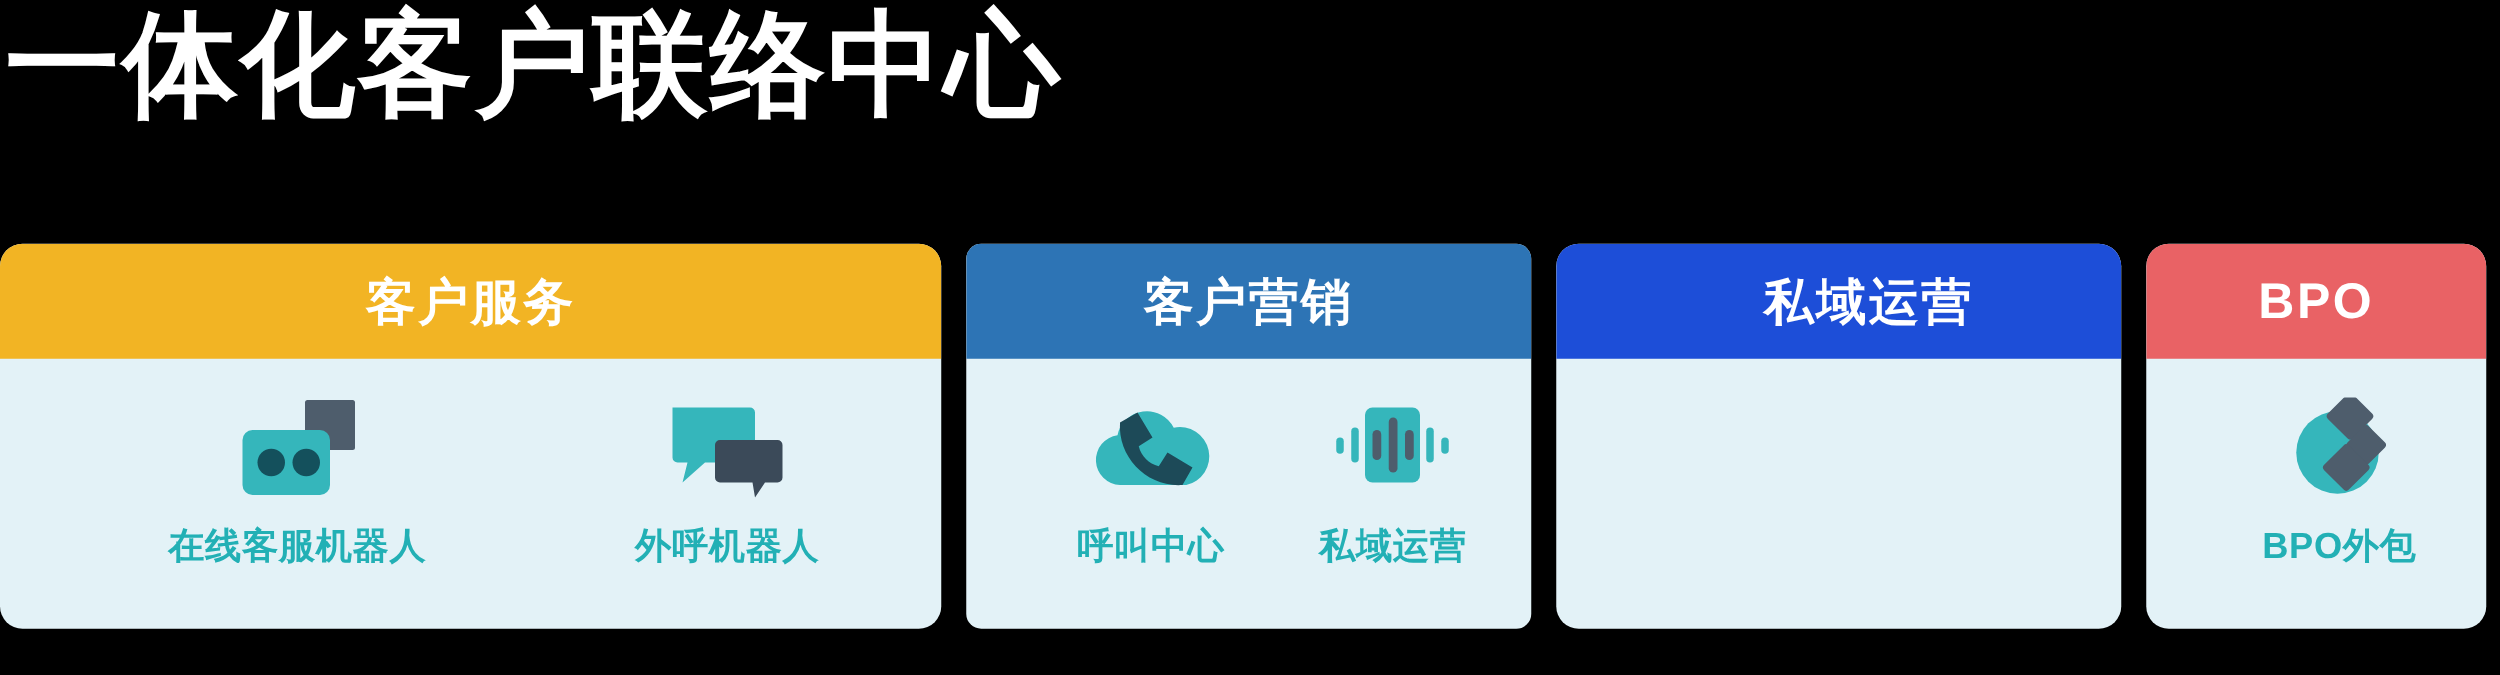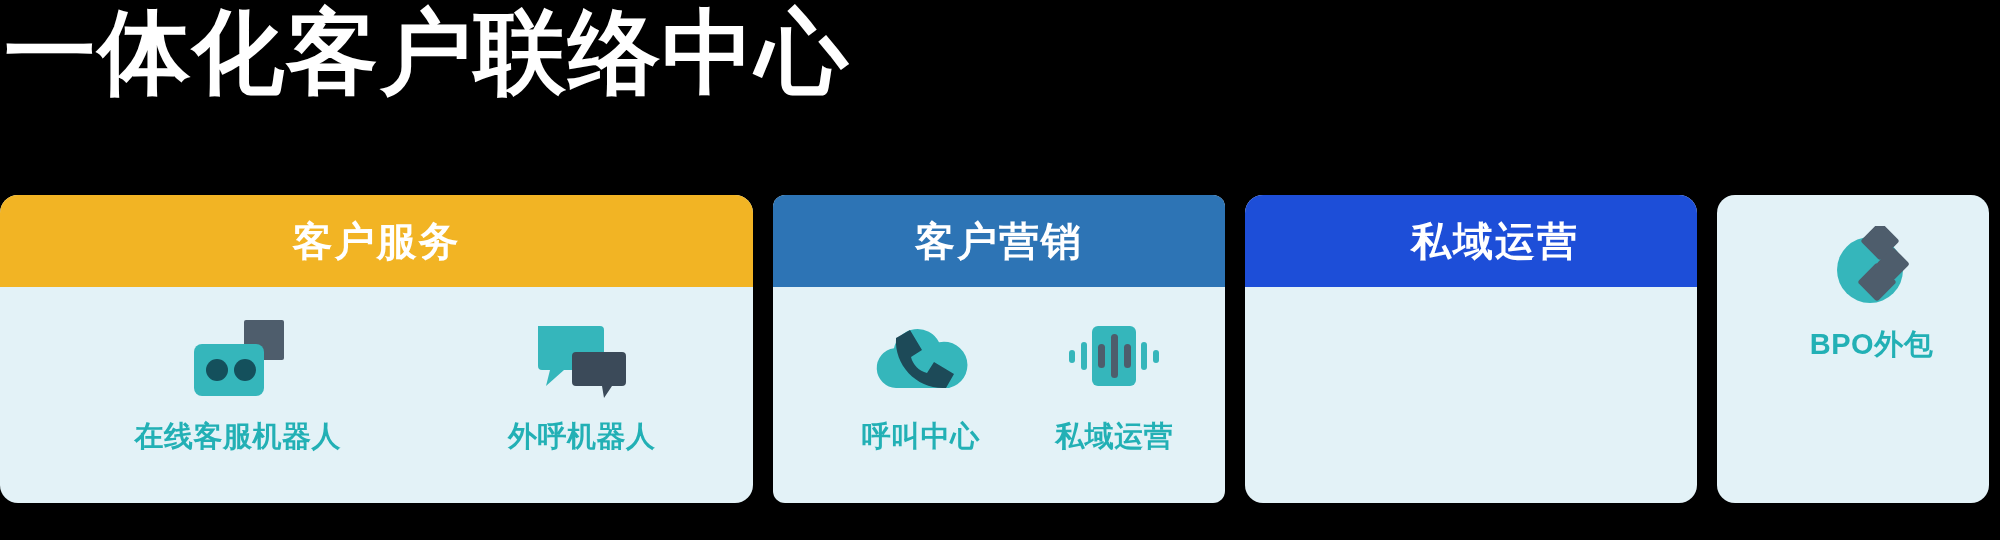--- a/index.html
+++ b/index.html
@@ -184,20 +184,21 @@
     <div class="card c3">
       <div class="card-header">私域运营</div>
       <div class="card-body">
 
 
 
       </div>
     </div>
 
     <div class="card c4">
+      <div class="card-header">BPO</div>
       <div class="card-body">
 
         <div class="item">
           <div class="item-icon">
             <svg width="86" height="82" viewBox="0 0 86 82">
               <circle cx="41" cy="44" r="33" fill="#35b6bb"></circle>
               <rect x="37" y="1" width="28" height="28" rx="3" fill="#4e5d6c" transform="rotate(45 51 15)"></rect>
               <rect x="52" y="26" width="24" height="24" rx="3" fill="#4e5d6c" transform="rotate(45 64 38)"></rect>
               <rect x="34" y="42" width="28" height="28" rx="3" fill="#4e5d6c" transform="rotate(45 48 56)"></rect>
             </svg>

